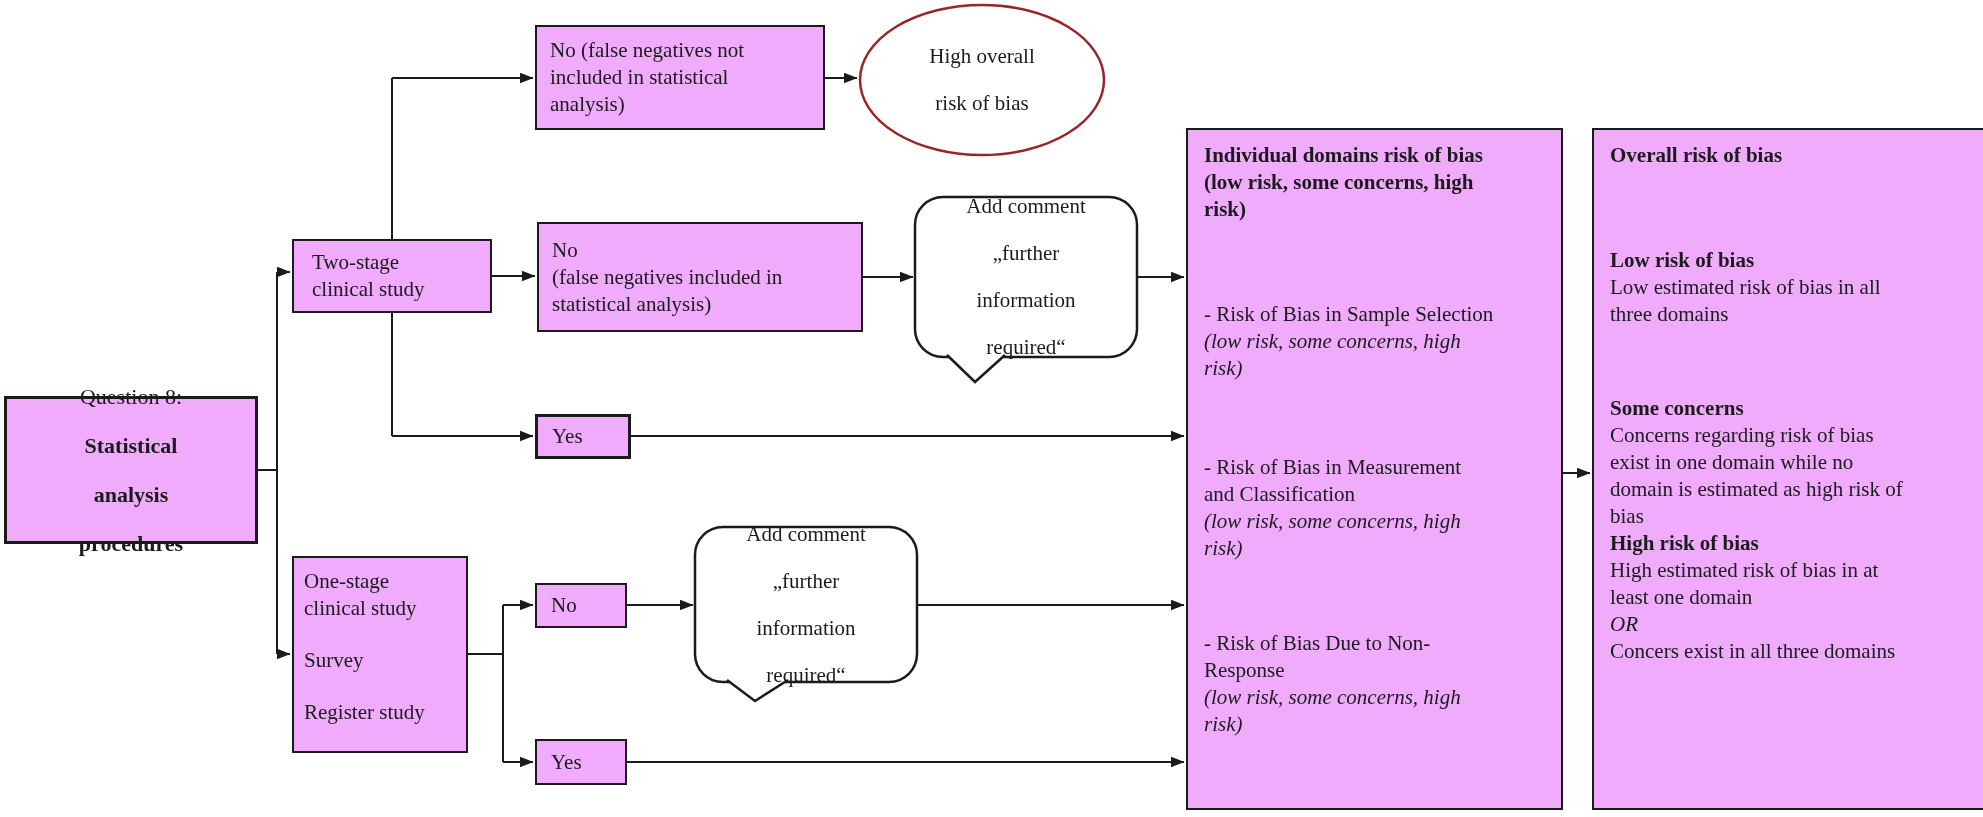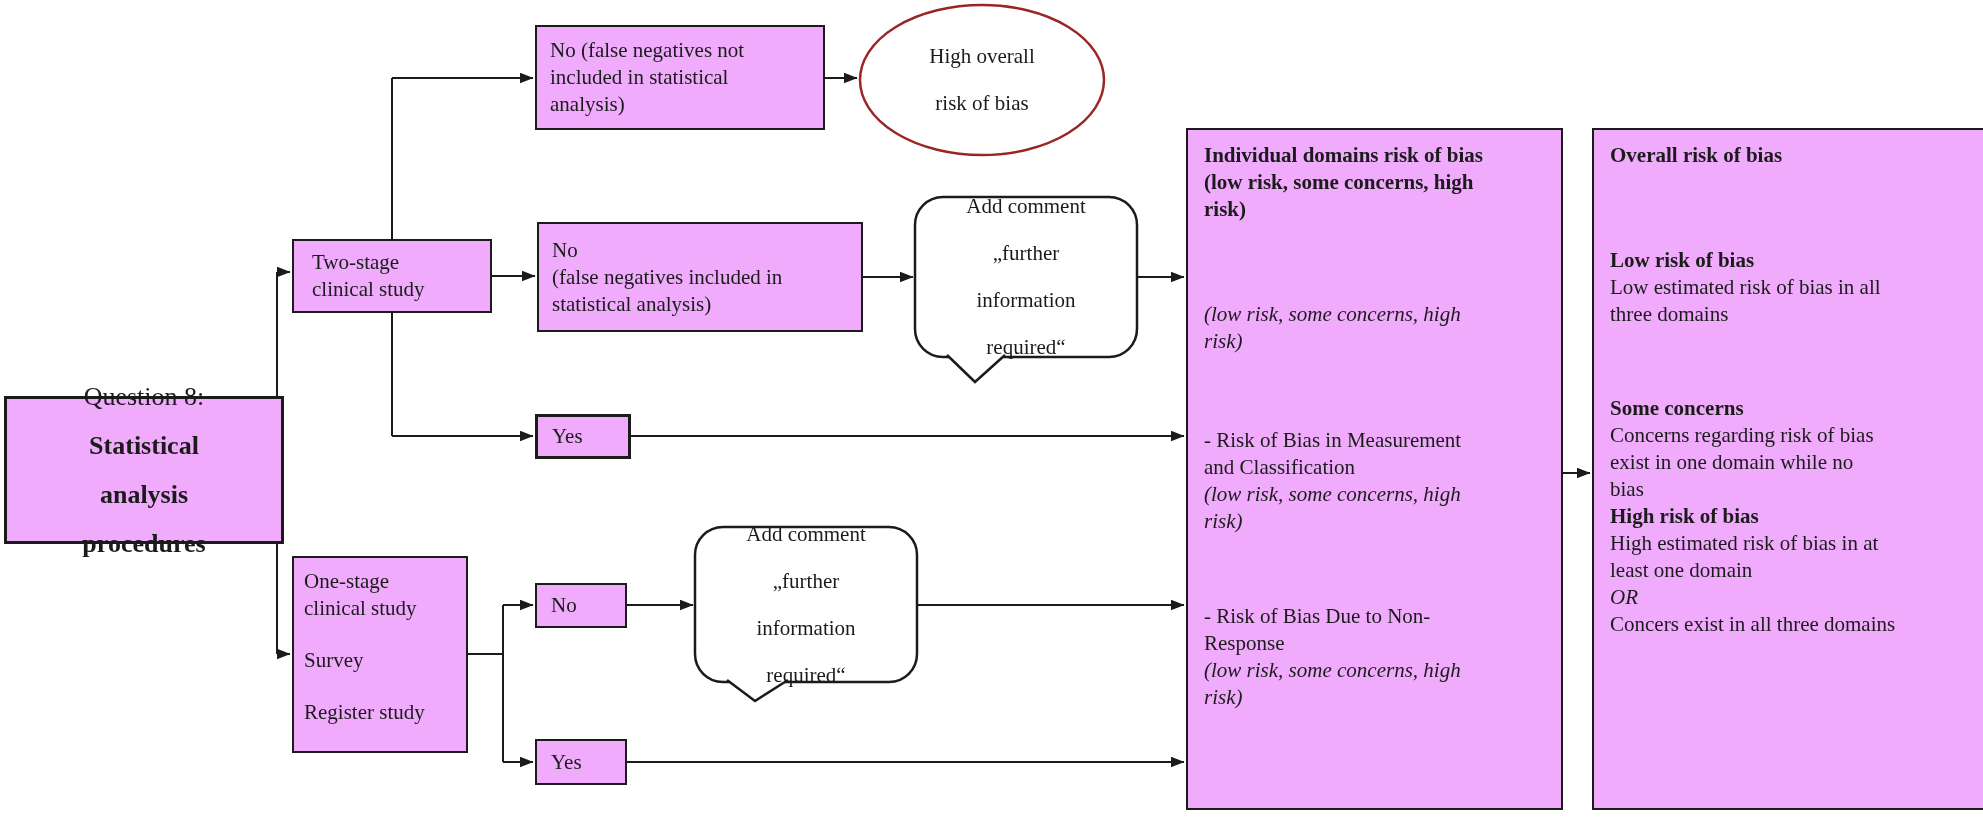--- a/index.html
+++ b/index.html
@@ -77,21 +77,21 @@
       <rect x="915" y="197" width="222" height="160" rx="28" fill="#ffffff" stroke="#1b1b1b" stroke-width="2.5"></rect>
       <path d="M 947 355 L 975 382 L 1005 355" fill="#ffffff" stroke="#1b1b1b" stroke-width="2.5"></path>
     </g>
 
     <g>
       <rect x="695" y="527" width="222" height="155" rx="28" fill="#ffffff" stroke="#1b1b1b" stroke-width="2.5"></rect>
       <path d="M 727 680 L 755 701 L 788 680" fill="#ffffff" stroke="#1b1b1b" stroke-width="2.5"></path>
     </g>
   </svg>
 
-  <div class="box thick vcenter hcenter" style="left:4px;top:396px;width:280px;height:148px;font-size:26px;line-height:29px;">
+  <div class="box thick vcenter hcenter" style="left:4px;top:396px;width:254px;height:148px;font-size:22px;line-height:29px;">
     <div>Question 8:</div>
     <div class="bold">Statistical</div>
     <div class="bold">analysis</div>
     <div class="bold">procedures</div>
   </div>
 
   <div class="box vcenter pad-side" style="left:292px;top:239px;width:200px;height:74px;padding-left:18px;">
     <div>Two-stage</div>
     <div>clinical study</div>
   </div>
@@ -146,20 +146,21 @@
     <div>required“</div>
   </div>
 
   <div class="box panel" style="left:1186px;top:128px;width:377px;height:682px;">
     <div class="bold">
       <div>Individual domains risk of bias</div>
       <div>(low risk, some concerns, high</div>
       <div>risk)</div>
     </div>
     <div class="dom-item1">
+      <div>- Risk of Bias in Sample Selection</div>
       <div class="italic">(low risk, some concerns, high</div>
       <div class="italic">risk)</div>
     </div>
     <div class="dom-item2">
       <div>- Risk of Bias in Measurement</div>
       <div>and Classification</div>
       <div class="italic">(low risk, some concerns, high</div>
       <div class="italic">risk)</div>
     </div>
     <div class="dom-item3">
@@ -176,20 +177,21 @@
     <div class="ov-sec1">
       <div class="bold">Low risk of bias</div>
       <div>Low estimated risk of bias in all</div>
       <div>three domains</div>
     </div>
 
     <div class="ov-sec2">
       <div class="bold">Some concerns</div>
       <div>Concerns regarding risk of bias</div>
       <div>exist in one domain while no</div>
+      <div>domain is estimated as high risk of</div>
       <div>bias</div>
     </div>
 
     <div class="ov-sec3">
       <div class="bold">High risk of bias</div>
       <div>High estimated risk of bias in at</div>
       <div>least one domain</div>
       <div class="italic">OR</div>
       <div>Concers exist in all three domains</div>
     </div>

